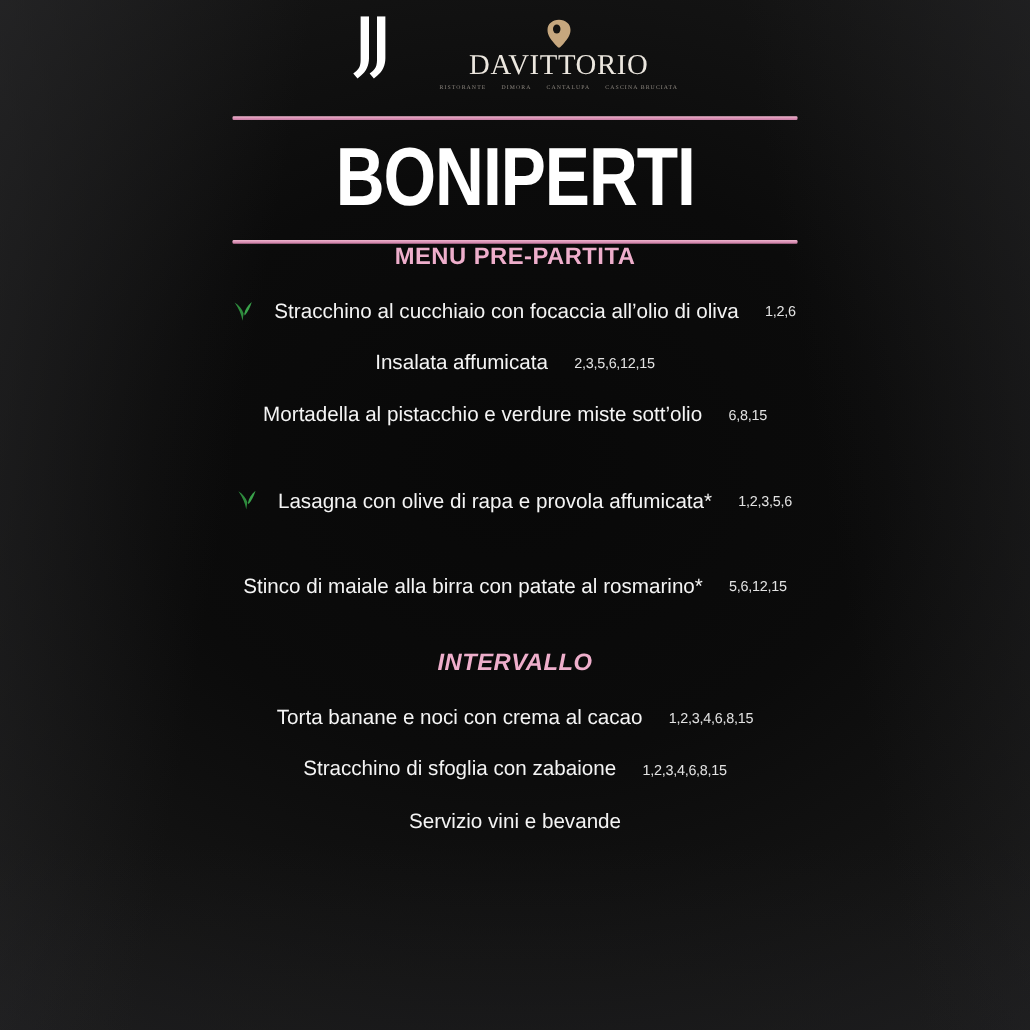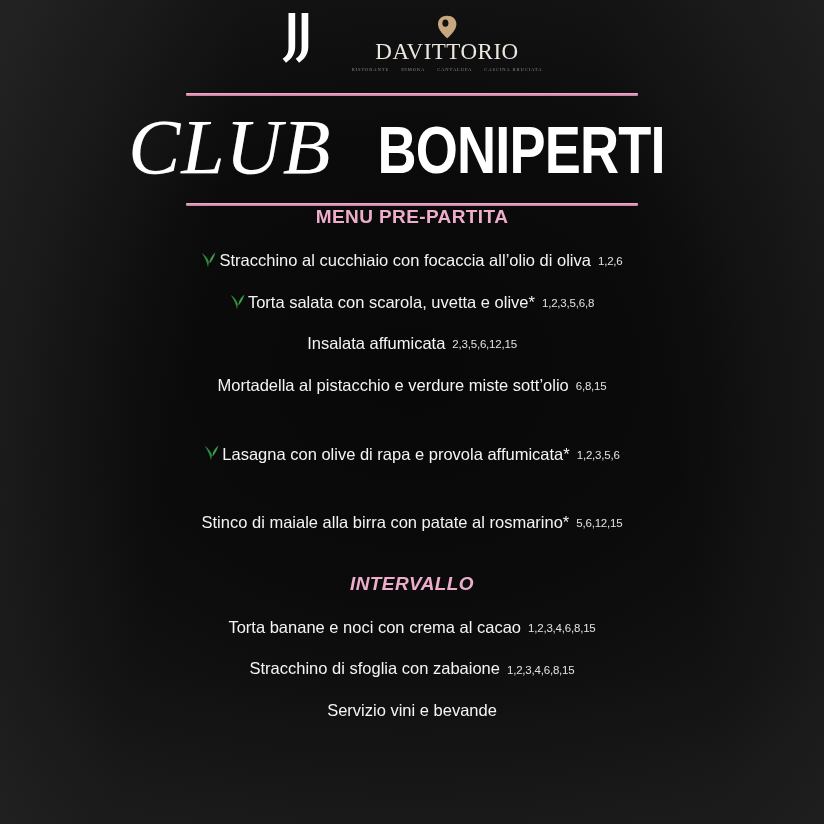--- a/index.html
+++ b/index.html
@@ -121,21 +121,21 @@
   .head-pre { }
   .head-intervallo { margin-top: 40px; font-style: italic; }
 
   
   .course { margin-top: 22px; }
   .course.gap-lg { margin-top: 48px; }
   .item {
     display: flex;
     align-items: center;
     justify-content: center;
-    gap: 2px;
+    gap: 16px;
     margin: 0 0 21px 0;
     color: #f3f3f3;
     font-size: 16.5px;
     line-height: 1.25;
     white-space: nowrap;
   }
   .item:last-child { margin-bottom: 0; }
   .veg-icon {
     width: 15px;
     height: 17px;
@@ -183,46 +183,37 @@
           <span>DIMORA</span>
           <span>CANTALUPA</span>
           <span>CASCINA BRUCIATA</span>
         </span>
       </span>
     </div>
 
     <div class="rule rule-top"></div>
 
     <div class="masthead">
-      <span class="word-club">CLUB</span>
       <span class="word-boniperti">BONIPERTI</span>
     </div>
 
     <div class="rule rule-bottom"></div>
 
     <div id="sections-root">
         <div class="section-head head-pre">MENU PRE-PARTITA</div>
         <div class="course">
           <div class="item">
             <svg class="veg-icon" viewBox="0 0 15 17" aria-hidden="true">
               <path d="M7.0 16.6 C6.2 11.9 4.3 7.0 0.7 2.0 C4.4 4.3 6.6 7.4 7.9 10.7 Z" fill="#2e8b3d"></path>
               <path d="M8.4 11.2 C9.0 7.6 11.0 4.4 14.4 1.6 C13.2 5.9 11.4 9.3 8.8 12.3 Z" fill="#3aa34b"></path>
             </svg>
             <span class="item-name">Stracchino al cucchiaio con focaccia all’olio di oliva</span>
             <span class="allergens">1,2,6</span>
           </div>
           <div class="item">
-            <svg class="veg-icon" viewBox="0 0 15 17" aria-hidden="true">
-              <path d="M7.0 16.6 C6.2 11.9 4.3 7.0 0.7 2.0 C4.4 4.3 6.6 7.4 7.9 10.7 Z" fill="#2e8b3d"></path>
-              <path d="M8.4 11.2 C9.0 7.6 11.0 4.4 14.4 1.6 C13.2 5.9 11.4 9.3 8.8 12.3 Z" fill="#3aa34b"></path>
-            </svg>
-            <span class="item-name">Torta salata con scarola, uvetta e olive*</span>
-            <span class="allergens">1,2,3,5,6,8</span>
-          </div>
-          <div class="item">
             <span class="item-name">Insalata affumicata</span>
             <span class="allergens">2,3,5,6,12,15</span>
           </div>
           <div class="item">
             <span class="item-name">Mortadella al pistacchio e verdure miste sott’olio</span>
             <span class="allergens">6,8,15</span>
           </div>
         </div>
         <div class="course gap-lg">
           <div class="item">

